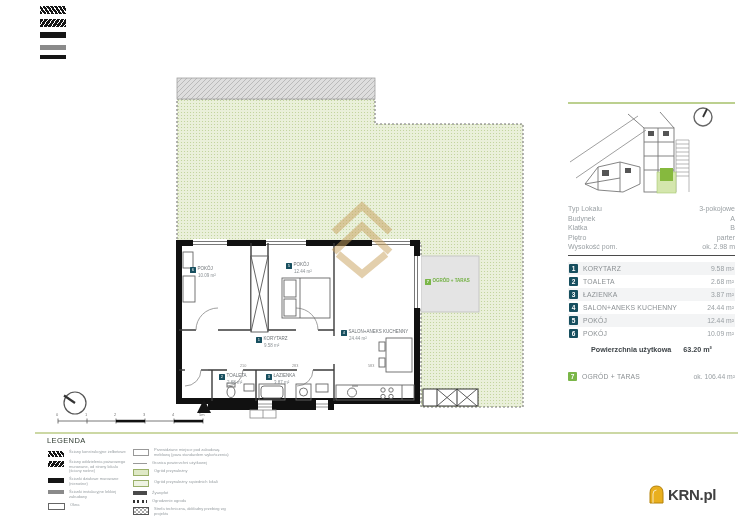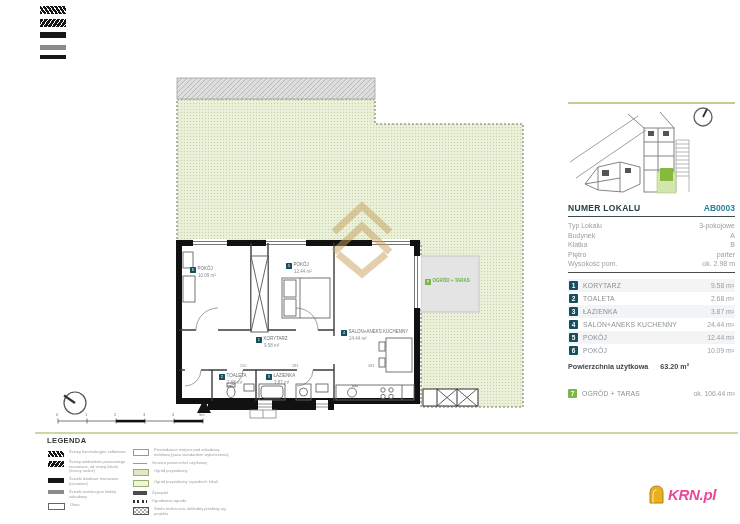--- a/index.html
+++ b/index.html
@@ -20,42 +20,42 @@
   .details-wrap{margin-top:4px;}
   .dark-rule{height:1px;background:#4a4a4a;margin-top:3px;}
   .room-list{margin-top:6px;}
   .room-row{display:flex;align-items:center;height:13px;padding:0 1px;}
   .room-row.shaded{background:#f3f4f5;}
   .numchip{width:9px;height:9px;background:#174f5f;color:#fff;font-size:6.5px;font-weight:bold;
     display:flex;align-items:center;justify-content:center;flex:none;margin-right:5px;border-radius:1px;}
   .numchip.green{background:#7ab648;}
   .room-name{flex:1;font-size:6.8px;color:#8b9093;letter-spacing:.2px;}
   .room-area{font-size:6.8px;color:#9aa0a4;}
-  .total-row{display:flex;justify-content:flex-start;margin-top:5px;align-items:center;}
+  .total-row{display:flex;justify-content:center;margin-top:5px;align-items:center;}
   .total-row .tl{font-size:7.2px;font-weight:bold;color:#3f4549;}
   .total-row .tv{font-size:7.2px;font-weight:bold;color:#3f4549;margin-left:12px;}
   .outdoor-row{display:flex;align-items:center;margin-top:18px;}
 
   
   .plan-label{position:absolute;font-size:4.5px;color:#6b7074;line-height:5.5px;white-space:nowrap;}
   .plan-label .area{color:#8a9094;padding-left:8px;}
   .plan-chip{display:inline-block;width:5.5px;height:5.5px;background:#174f5f;color:#fff;
     font-size:4px;line-height:5.5px;text-align:center;vertical-align:-1px;margin-right:2px;border-radius:.5px;}
   .plan-chip.green{background:#7ab648;}
   .plan-label.green-text{color:#6faf3f;font-weight:bold;}
   .dim-num{position:absolute;font-size:3.8px;color:#8f8f8f;}
 
   
   #wm-text{position:absolute;left:275px;top:284px;width:190px;text-align:center;
     font-size:17px;letter-spacing:1.5px;color:#878d92;white-space:nowrap;}
   #wm-text .w1{opacity:.85;}
   #wm-text .w2{opacity:.5;}
 
   
-  #legend-title{position:absolute;left:47px;top:436px;font-size:7.5px;font-weight:bold;
+  #legend-title{position:absolute;left:47px;top:436px;font-size:7.5px;font-weight:normal;
     color:#2e3a30;letter-spacing:.4px;}
   .lg-col{position:absolute;display:flex;flex-direction:column;}
   .lg-item{display:flex;align-items:flex-start;margin-bottom:3.5px;}
   .lg-text{font-size:4px;line-height:4.6px;color:#9aa0a4;}
   .sym{flex:none;margin-right:5px;margin-top:.5px;display:inline-block;}
   .s-hatch1{width:16px;height:6px;background:repeating-linear-gradient(55deg,#151515 0 2.2px,#fff 2.2px 3.2px);}
   .s-hatch2{width:16px;height:6px;background:repeating-linear-gradient(-55deg,#151515 0 1.6px,#fff 1.6px 2.4px,#151515 2.4px 3.4px);}
   .s-solid{width:16px;height:5px;background:#151515;}
   .s-gray{width:16px;height:4px;background:#8a8a8a;}
   .s-out{width:15px;height:5px;background:#fff;border:1px solid #666;}
@@ -68,21 +68,21 @@
     background:repeating-linear-gradient(90deg,#333 0 2px,transparent 2px 4.5px);}
   .s-cross{width:14px;height:6px;border:1px solid #555;
     background:repeating-linear-gradient(45deg,transparent 0 2px,#aaa 2px 2.8px),
                repeating-linear-gradient(-45deg,transparent 0 2px,#aaa 2px 2.8px);}
 
   
   .tl-mark{position:absolute;left:40px;width:26px;}
 
   
   #krn-logo{position:absolute;left:648px;top:484px;display:flex;align-items:center;}
-  #krn-text{font-size:15px;font-weight:bold;color:#ec4899;margin-left:3px;letter-spacing:-.3px;font-style:italic;}
+  #krn-text{font-size:15px;font-weight:bold;color:#404040;margin-left:3px;letter-spacing:-.3px;}
 </style>
 </head>
 <body>
 
 <div id="page">
 
   <div class="tl-mark s-hatch1" style="top:6px;height:8px;"></div>
   <div class="tl-mark s-hatch2" style="top:19px;height:8px;"></div>
   <div class="tl-mark s-solid" style="top:32px;height:6px;"></div>
   <div class="tl-mark s-gray" style="top:45px;height:5px;"></div>
@@ -316,24 +316,20 @@
       <g>
         <rect x="89" y="68" width="19" height="21" fill="#d4e6ad" stroke="#a5c870" stroke-width="0.6"></rect>
         <rect x="92" y="64" width="13" height="13" fill="#86b93e"></rect>
       </g>
       <g>
         <circle cx="135" cy="13" r="9" fill="#fff" stroke="#666" stroke-width="1.4"></circle>
         <line x1="135" y1="13" x2="139" y2="5" stroke="#333" stroke-width="1.8"></line>
       </g>
     </svg>
 
-    <div class="panel-header">
-      <span class="lbl">NUMER LOKALU</span>
-      <span class="val">AB0003</span>
-    </div>
 
     <div class="details-wrap">
       <div class="detail-row">
         <span class="dl">Typ Lokalu</span>
           <span class="dv">3-pokojowe</span>
       </div>
       <div class="detail-row">
         <span class="dl">Budynek</span>
           <span class="dv">A</span>
       </div>

